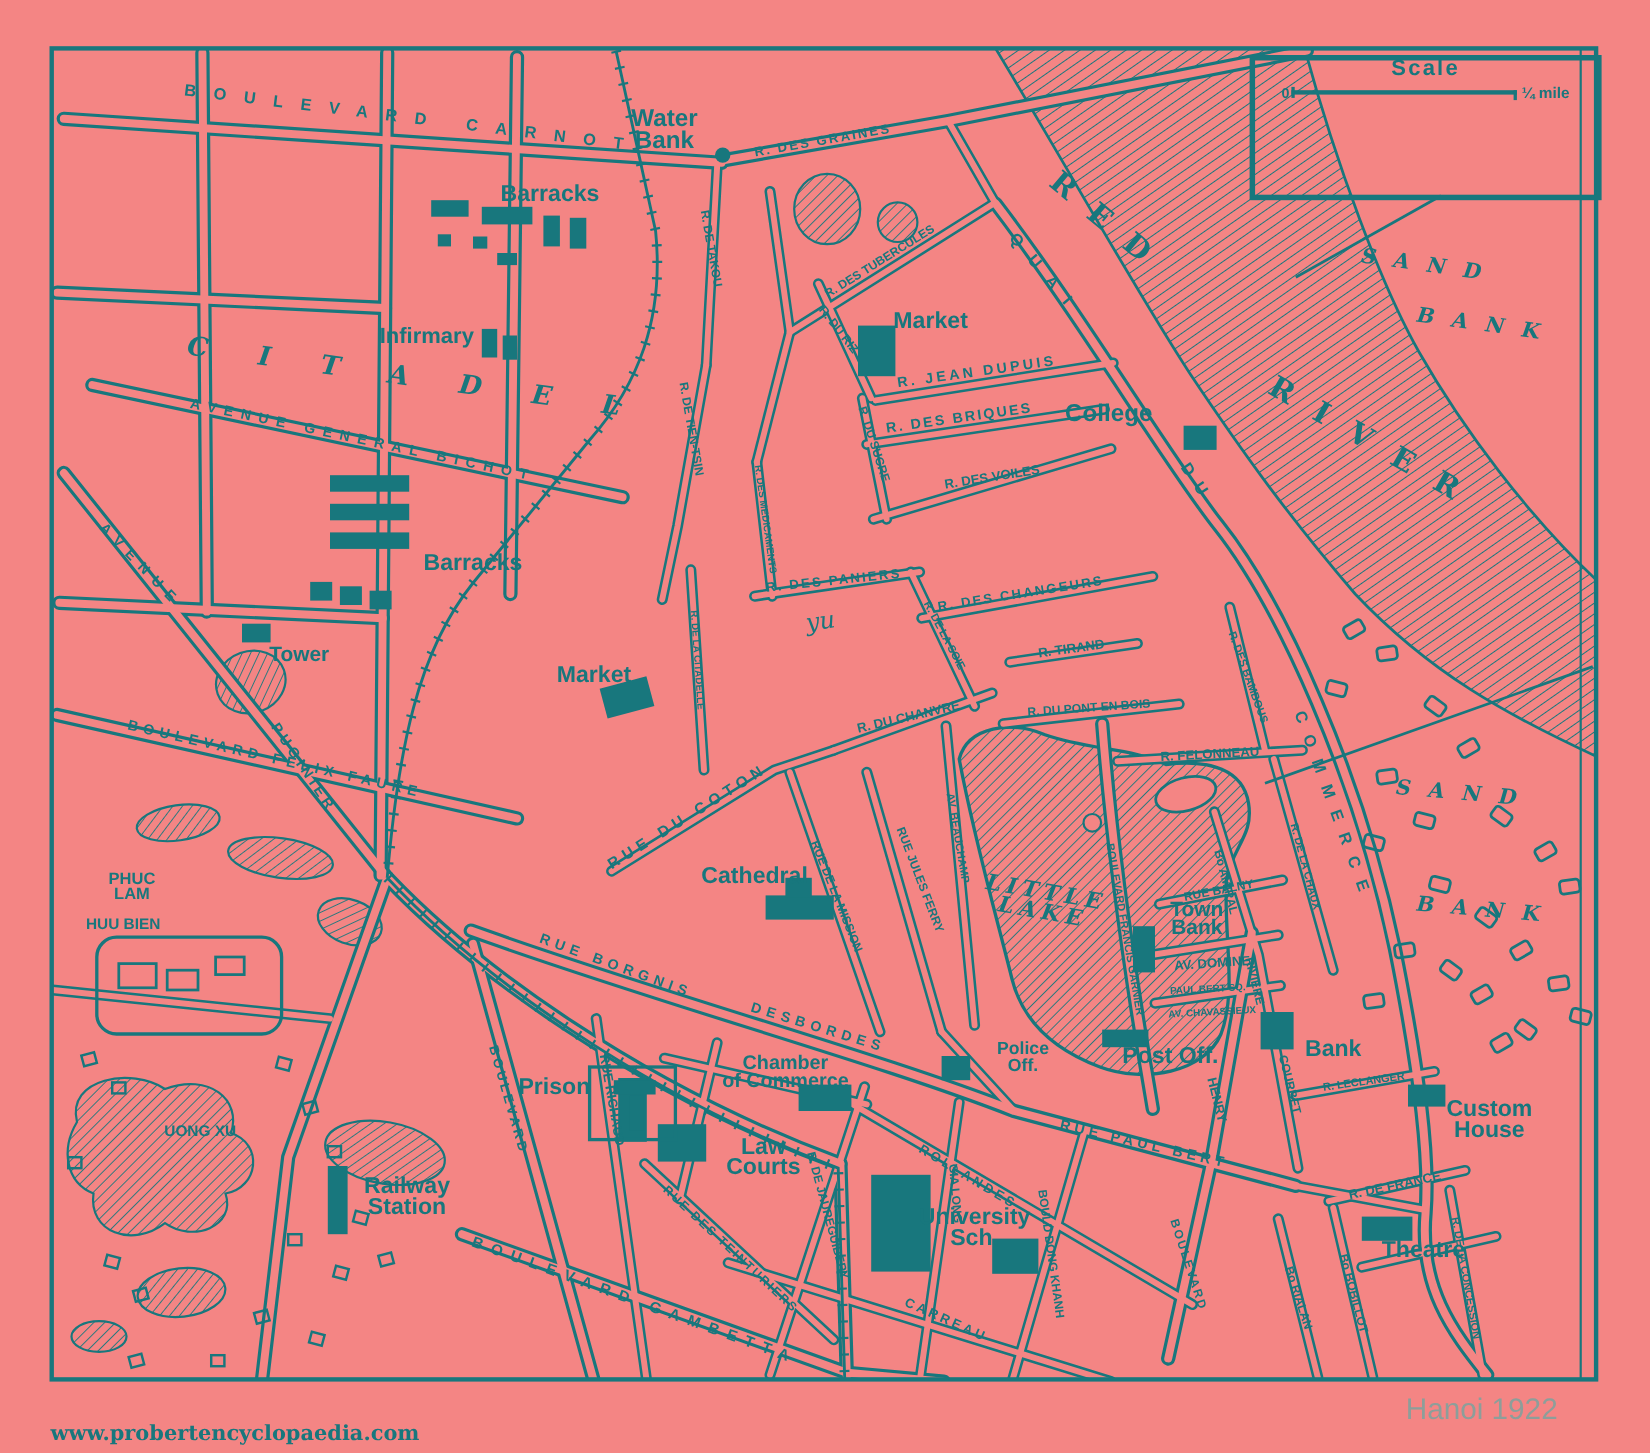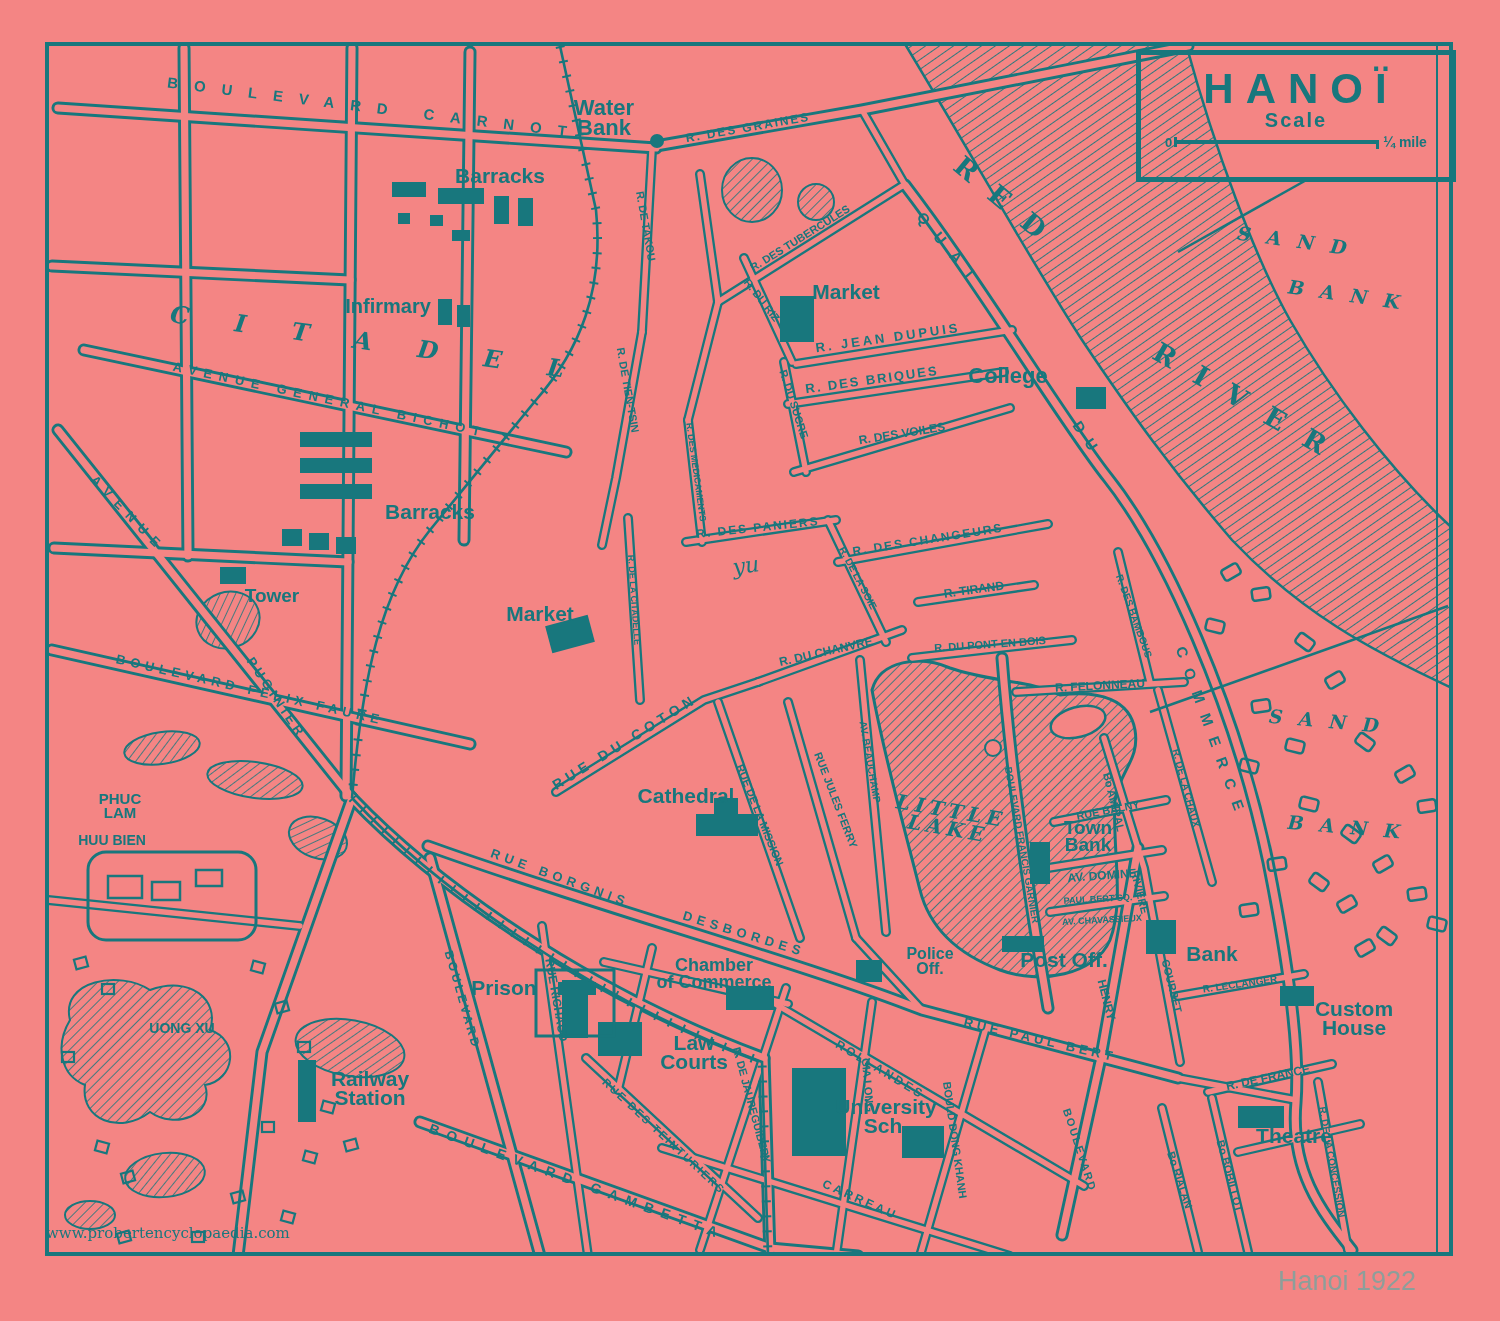--- a/index.html
+++ b/index.html
@@ -22,22 +22,22 @@
   .title-box{position:absolute;left:1136px;top:50px;width:320px;height:132px;
              border:5px solid var(--ink);box-sizing:border-box;text-align:center;color:var(--ink);}
   .hanoi-title{font-size:42px;font-weight:700;letter-spacing:12px;margin-top:10px;margin-left:10px;}
   .scale-word{font-size:20px;font-weight:700;letter-spacing:2px;margin-top:-4px;}
   .scale-row{display:flex;align-items:center;justify-content:center;margin-top:2px;}
   .scale-zero{font-size:13px;font-weight:700;align-self:flex-end;margin-right:2px;}
   .scale-line{display:inline-block;width:205px;height:4px;background:var(--ink);position:relative;}
   .scale-line::before{content:"";position:absolute;left:0;top:-3px;width:3px;height:10px;background:var(--ink);}
   .scale-line::after{content:"";position:absolute;right:0;top:0px;width:3px;height:9px;background:var(--ink);}
   .scale-unit{font-size:14px;font-weight:700;margin-left:4px;}
-  .watermark{position:absolute;left:46px;top:1224px;font-family:"DejaVu Serif",serif;
-             font-weight:400;font-size:15px;color:var(--ink);}
+  .watermark{position:absolute;left:46px;top:1292px;font-family:"DejaVu Serif",serif;
+             font-weight:700;font-size:19px;color:var(--ink);}
   .caption{position:absolute;left:1247px;top:1266px;width:200px;text-align:center;
            font-size:27px;color:var(--caption);font-family:"Liberation Sans",sans-serif;}
 </style>
 </head>
 <body>
 
 <div class="page">
   <svg id="art" width="1500" height="1321" viewBox="0 0 1500 1321">
       <defs>
         <pattern id="h1" width="8" height="8" patternUnits="userSpaceOnUse" patternTransform="rotate(-35)">
@@ -389,21 +389,20 @@
       <span class="lbl street" style="left: 868px; top: 1085px; font-size: 11px; transform: translate(-50%, -50%) rotate(85deg);">GIA LONG</span>
       <span class="lbl street" style="left: 752px; top: 1105px; font-size: 11px; transform: translate(-50%, -50%) rotate(75deg);">R. DE JAUREGUIBERY</span>
       <span class="lbl street" style="left: 860px; top: 1200px; font-size: 12px; letter-spacing: 3px; transform: translate(-50%, -50%) rotate(24deg);">CARREAU</span>
       <span class="lbl street" style="left: 1180px; top: 1180px; font-size: 11px; transform: translate(-50%, -50%) rotate(72deg);">Bo RIALAN</span>
       <span class="lbl street" style="left: 1230px; top: 1176px; font-size: 11px; transform: translate(-50%, -50%) rotate(75deg);">Bo BOBILLOT</span>
       <span class="lbl street" style="left: 1332px; top: 1162px; font-size: 10px; transform: translate(-50%, -50%) rotate(80deg);">R. DE LA CONCESSION</span>
       <span class="lbl place" style="left: 886px; top: 1116px; font-size: 21px; transform: translate(-50%, -50%) rotate(0deg);">University
 Sch.</span>
     </div>
   <div class="title-box">
-    <div class="hanoi-title">HANOÏ</div>
     <div class="scale-word">Scale</div>
     <div class="scale-row">
       <span class="scale-zero">0</span>
       <span class="scale-line"></span>
       <span class="scale-unit">¼ mile</span>
     </div>
   </div>
   <div class="watermark">www.probertencyclopaedia.com</div>
   <div class="caption">Hanoi 1922</div>
 </div>

